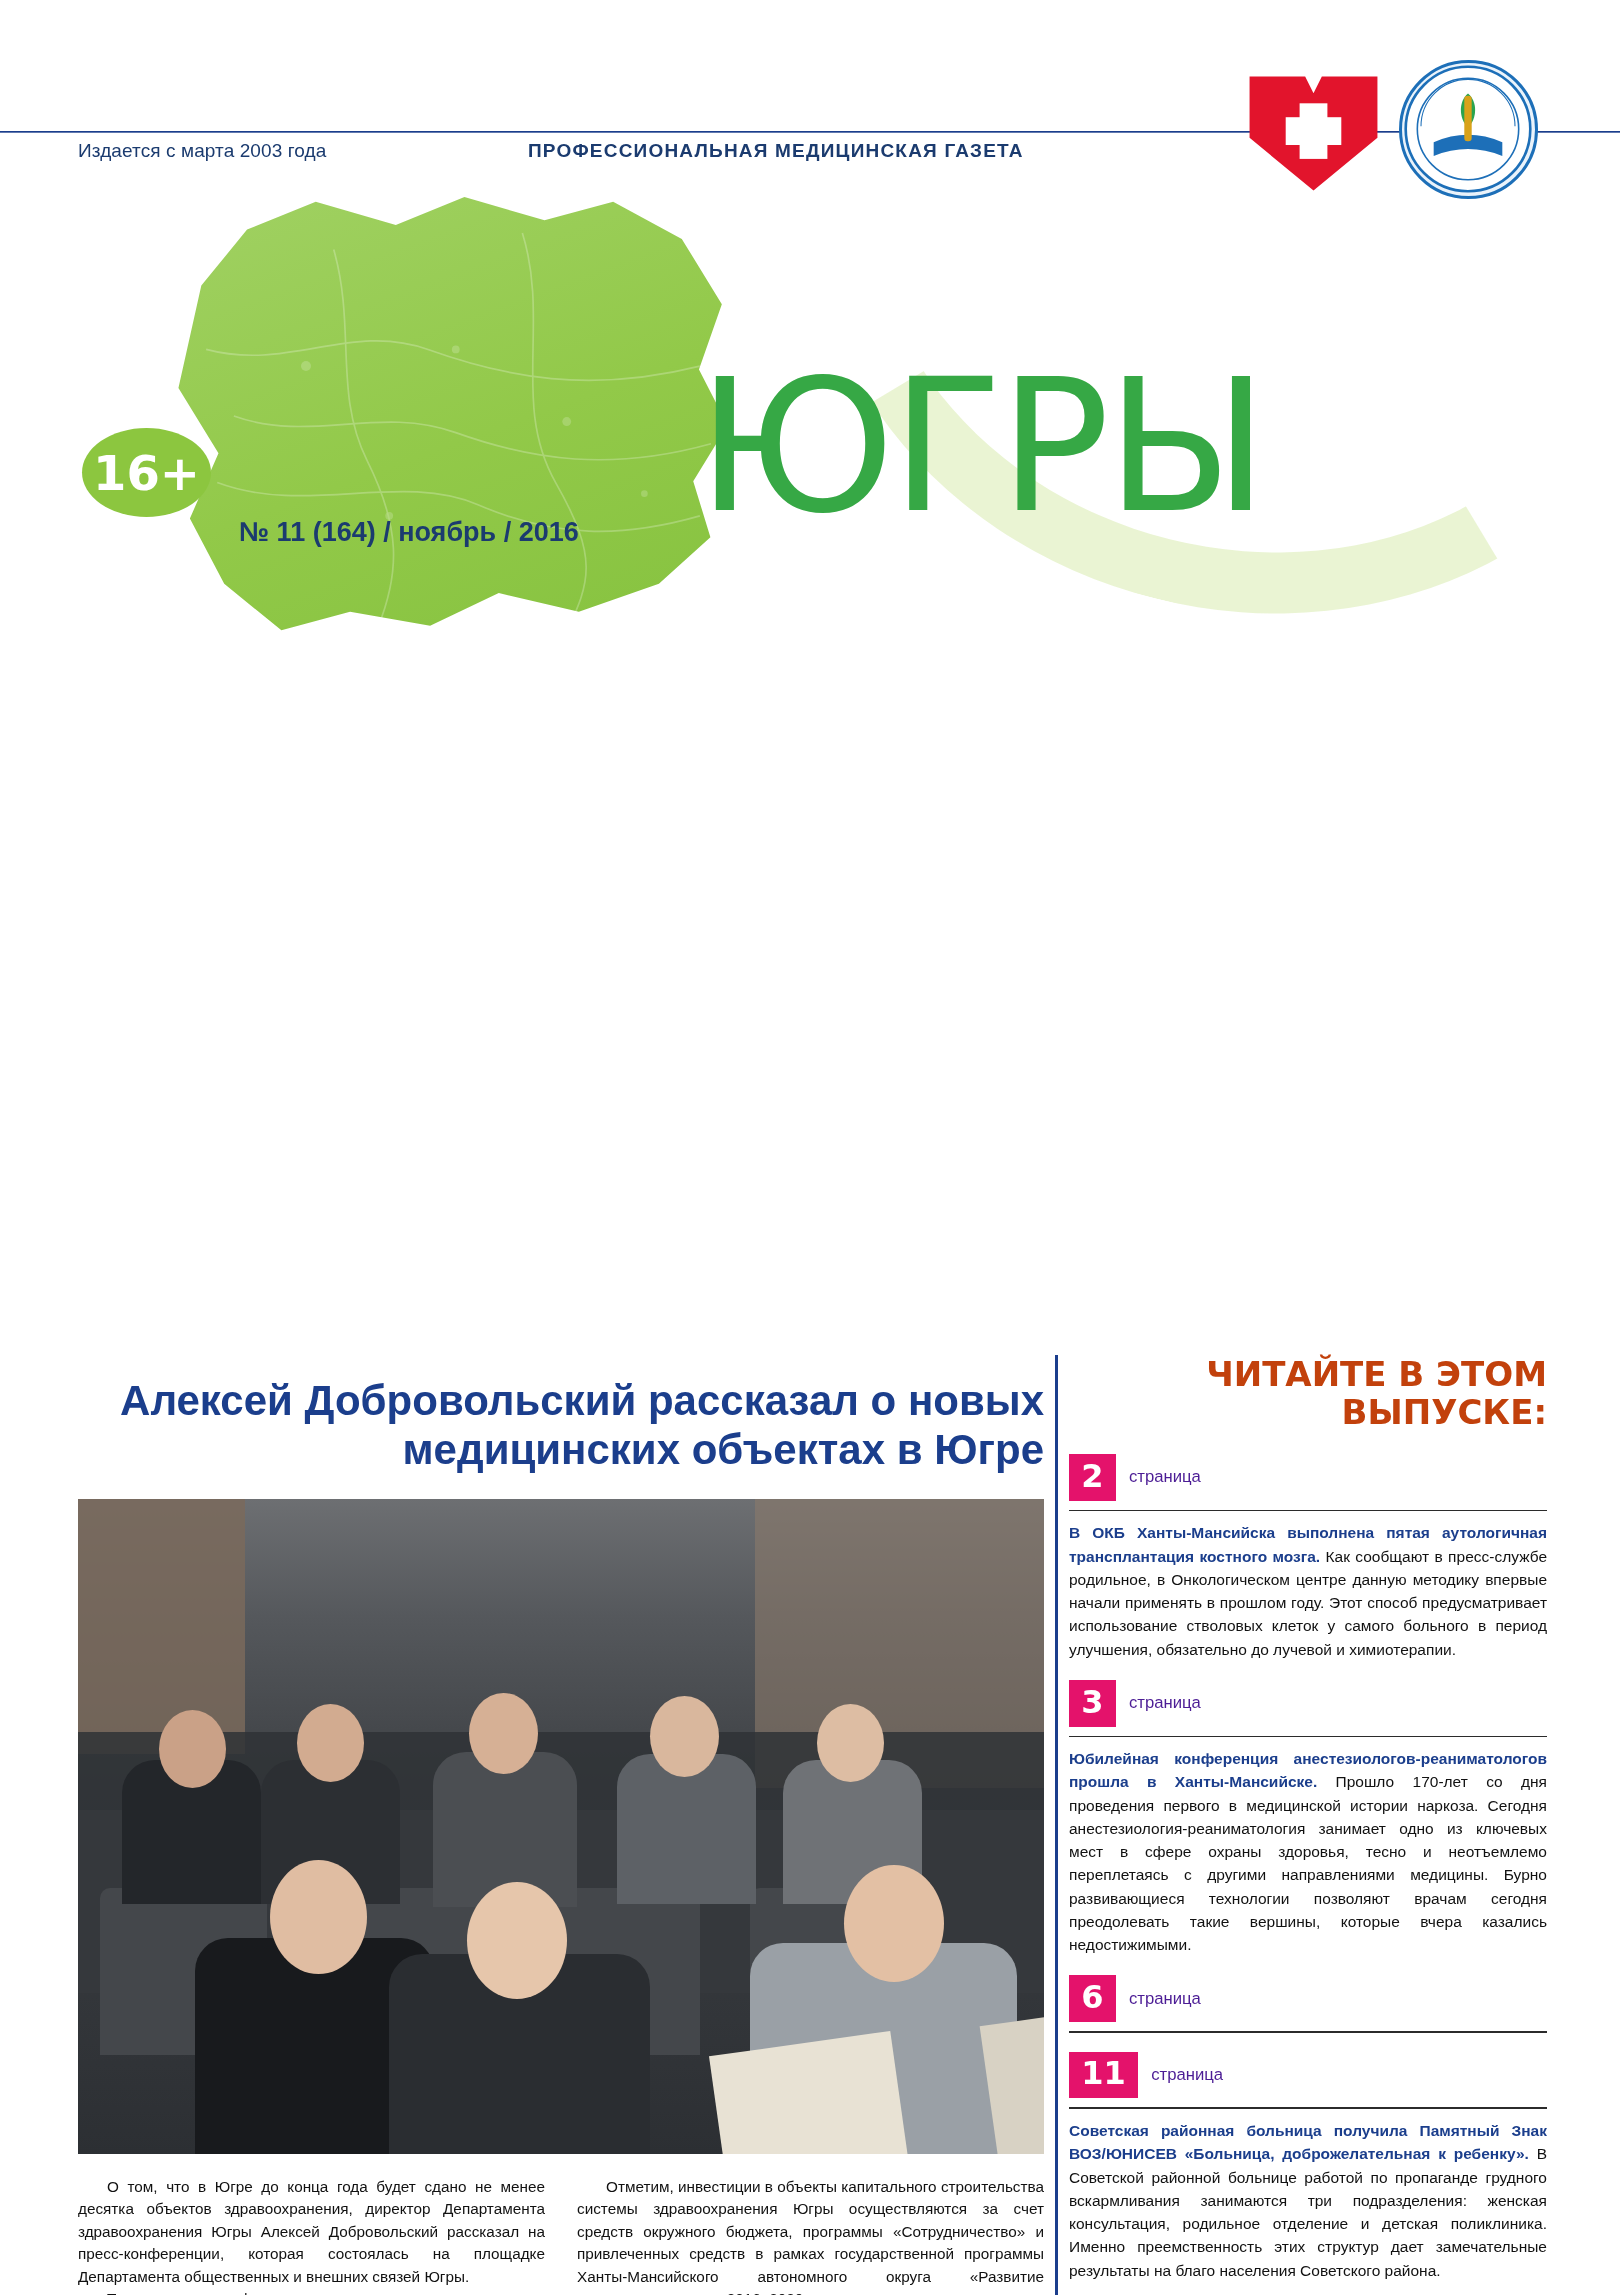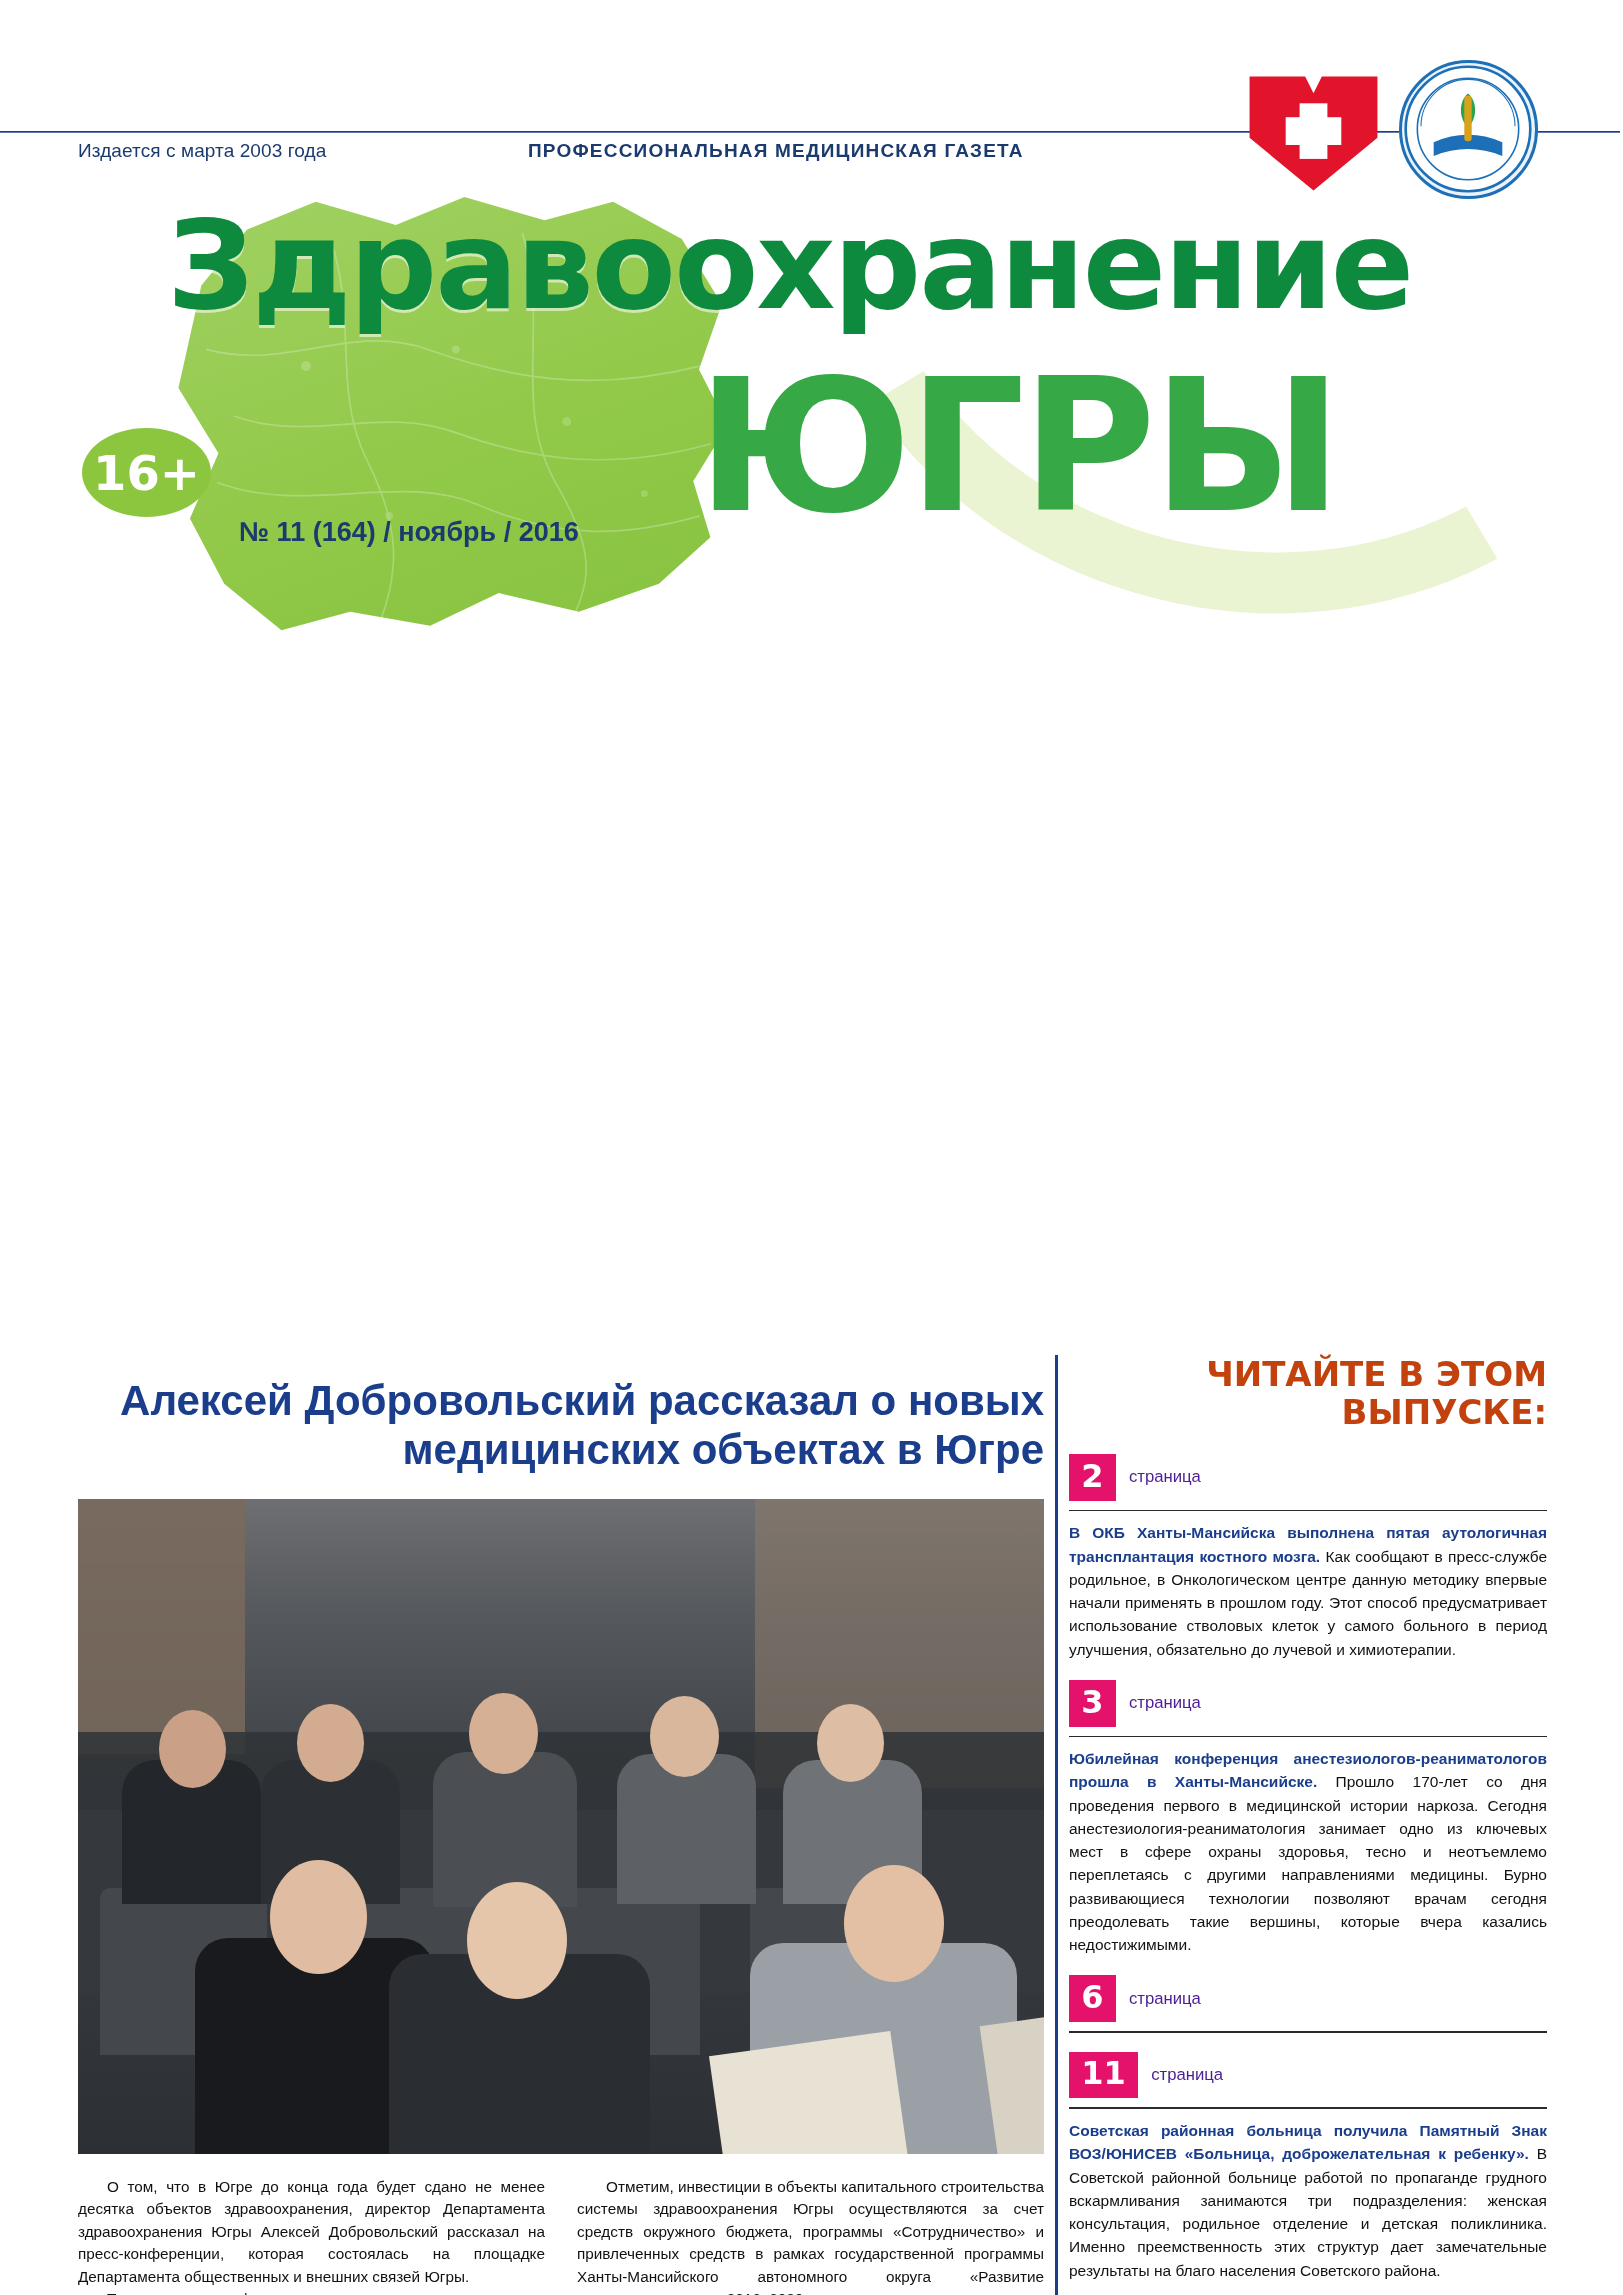--- a/index.html
+++ b/index.html
@@ -103,21 +103,21 @@
     font-weight: 700;
     font-size: 123px;
     letter-spacing: -2.2px;
     color:#0d8a3e;
     line-height: 1;
     text-shadow: 0 3.3px 0 rgba(255,255,255,.55);
   }
   .title2 {
     position:absolute; left:697px; top:355px;
     font-family: "DejaVu Sans", sans-serif;
-    font-weight: 700;
+    font-weight: 400;
     font-size: 183px;
     letter-spacing: -3.3px;
     color:#36a845;
     line-height: 1;
   }
 
   .badge16 {
     position:absolute; left:82px; top:428px; width:129px; height:89px;
     background:#8cc63f; border-radius: 50%/50%;
     color:#ffffff; font-weight:700; font-size:48px;
@@ -249,21 +249,20 @@
     </g>
     <g fill="#ffffff" opacity=".55">
       <circle cx="250" cy="330" r="9"></circle>
         <circle cx="520" cy="300" r="7"></circle>
       <circle cx="720" cy="430" r="8"></circle>
         <circle cx="400" cy="600" r="7"></circle>
       <circle cx="860" cy="560" r="6"></circle>
     </g>
   </svg>
 
-  <div class="title1">Здравоохранение</div>
   <div class="title2">ЮГРЫ</div>
 
   <div class="badge16">16+</div>
   <div class="issue-no">№ 11 (164) / ноябрь / 2016</div>
 
   <svg class="logo-shield" viewBox="0 0 250 230">
     <path d="M10 10 H110 L125 40 L140 10 H240 V120 L125 215 L10 120 Z" fill="#e2142c"></path>
     <path d="M30 34 H98 L125 66 L152 34 H220 V112 L125 186 L30 112 Z" fill="#d01024" opacity=".0"></path>
     <rect x="100" y="58" width="50" height="100" fill="#ffffff"></rect>
     <rect x="75" y="83" width="100" height="50" fill="#ffffff"></rect>

